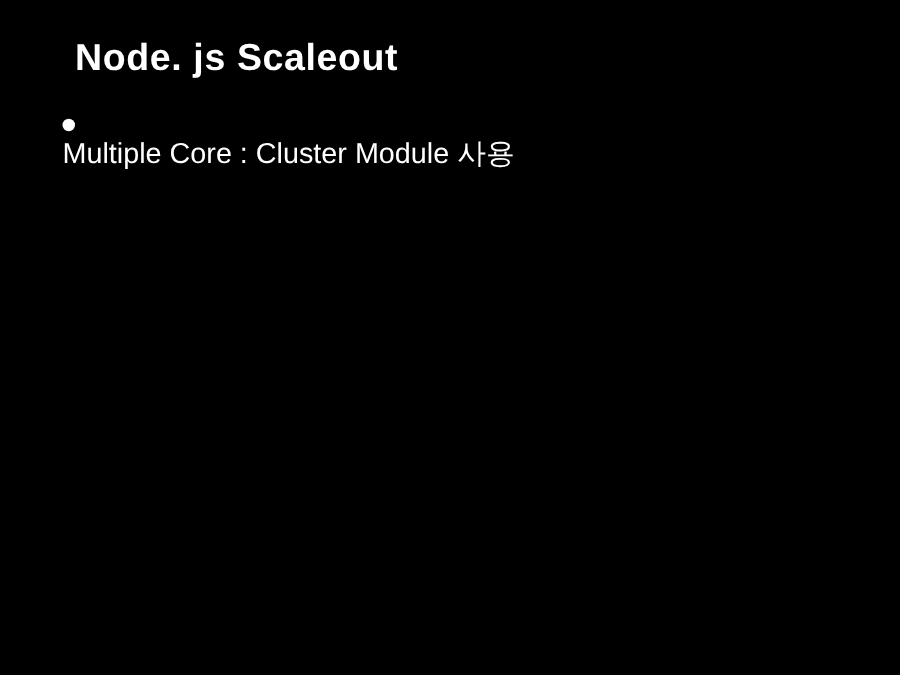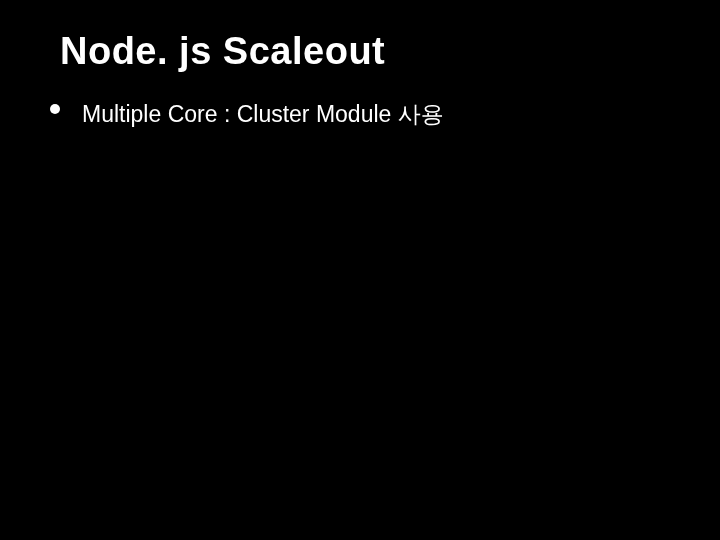--- a/index.html
+++ b/index.html
@@ -14,34 +14,35 @@
       color: #ffffff;
       font-family: Arial, "Malgun Gothic", "맑은 고딕", sans-serif;
       overflow: hidden;
     }
     .slide {
       width: 100%;
       height: 100%;
       padding: 30px 0 0 0;
     }
     .title {
-      font-size: 38px;
+      font-size: 30px;
       font-weight: bold;
       margin-left: 60px;
       margin-bottom: 24px;
       letter-spacing: 0.5px;
     }
     .bullet-list {
       list-style: none;
       padding-left: 50px;
     }
     .bullet-item {
       display: flex;
       align-items: flex-start;
       margin-bottom: 6px;
+      flex-direction: column;
     }
     .bullet-dot {
       width: 10px;
       height: 10px;
       background: #ffffff;
       border-radius: 50%;
       flex-shrink: 0;
       margin-top: 7px;
       margin-right: 22px;
     }

